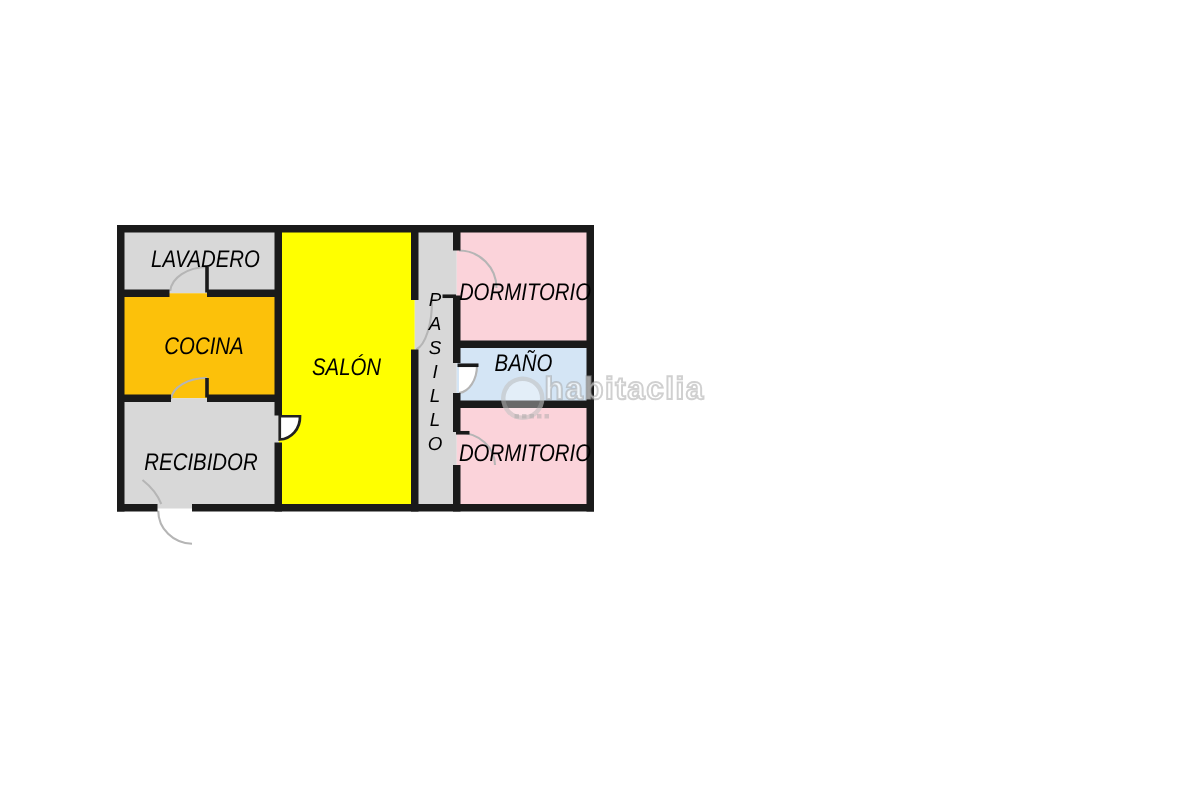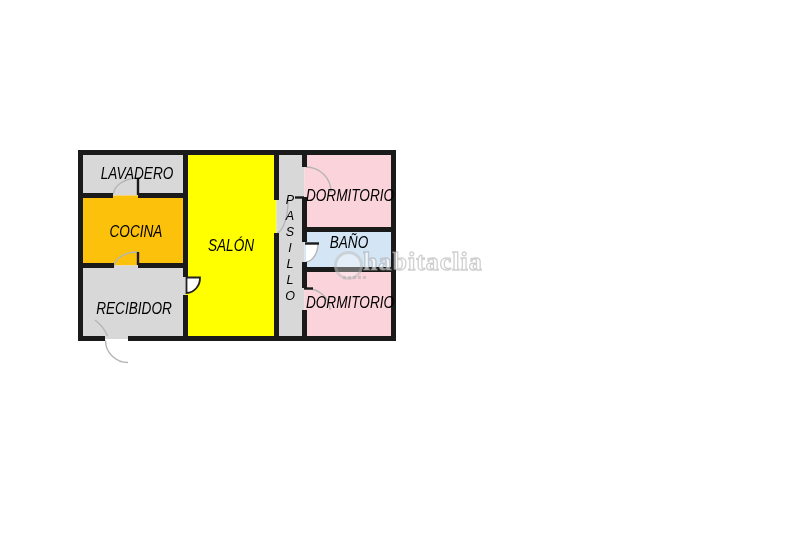--- a/index.html
+++ b/index.html
@@ -19,24 +19,24 @@
     font-size:12.5px;letter-spacing:2px;
     transform:translate(-50%,-50%);
   }
   .watermark{position:absolute;left:0;top:0;width:800px;height:533px;pointer-events:none;}
   .wm-circle{
     position:absolute;left:334px;top:251px;width:23px;height:23px;border-radius:50%;
     border:3.5px solid rgba(165,165,165,0.40);background:rgba(255,255,255,0.35);
   }
   .wm-text{
     position:absolute;left:363px;top:249px;
-    font-size:26px;font-weight:bold;letter-spacing:1px;line-height:1;
+    font-size:21px;font-weight:bold;letter-spacing:1px;line-height:1;
     color:rgba(255,255,255,0.60);
     -webkit-text-stroke:1.3px rgba(150,150,150,0.45);
-    font-family:Liberation Serif, serif;
+    font-family:Liberation Sans, sans-serif;
   }
   .wm-dots{position:absolute;left:343px;top:276px;display:flex;gap:2px;}
   .wm-dot{width:3px;height:3px;background:rgba(165,165,165,0.45);}
 </style>
 </head>
 <body>
 
 <div id="canvas">
 
   <svg id="plan-svg" width="800" height="533" viewBox="0 0 800 533">

